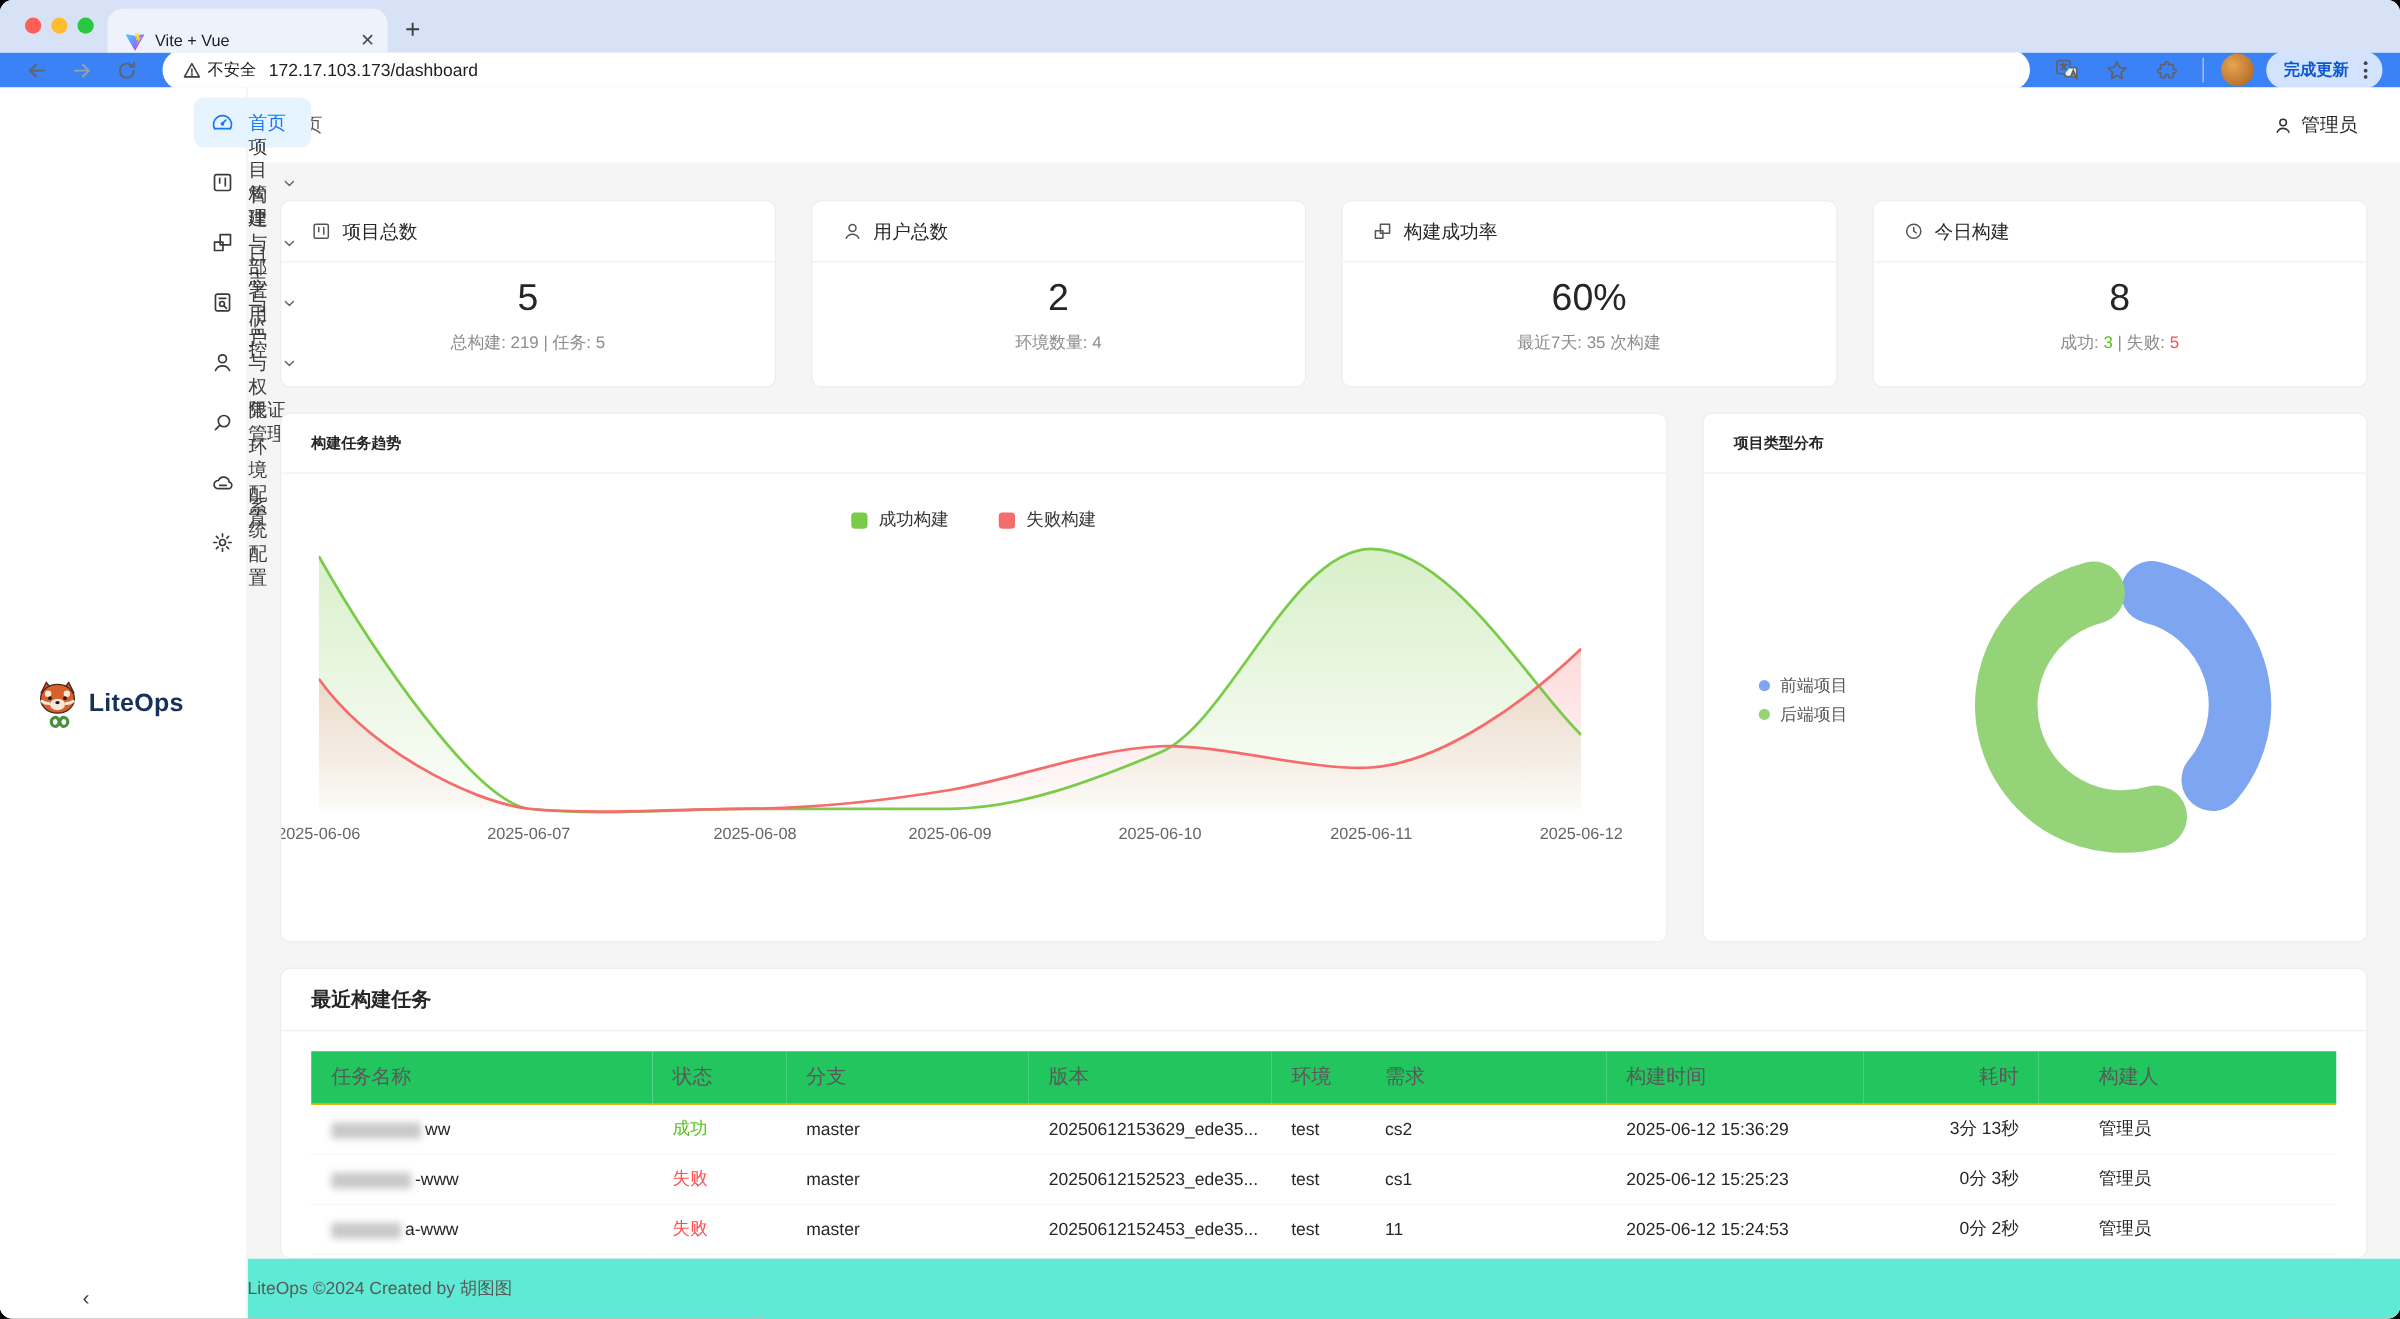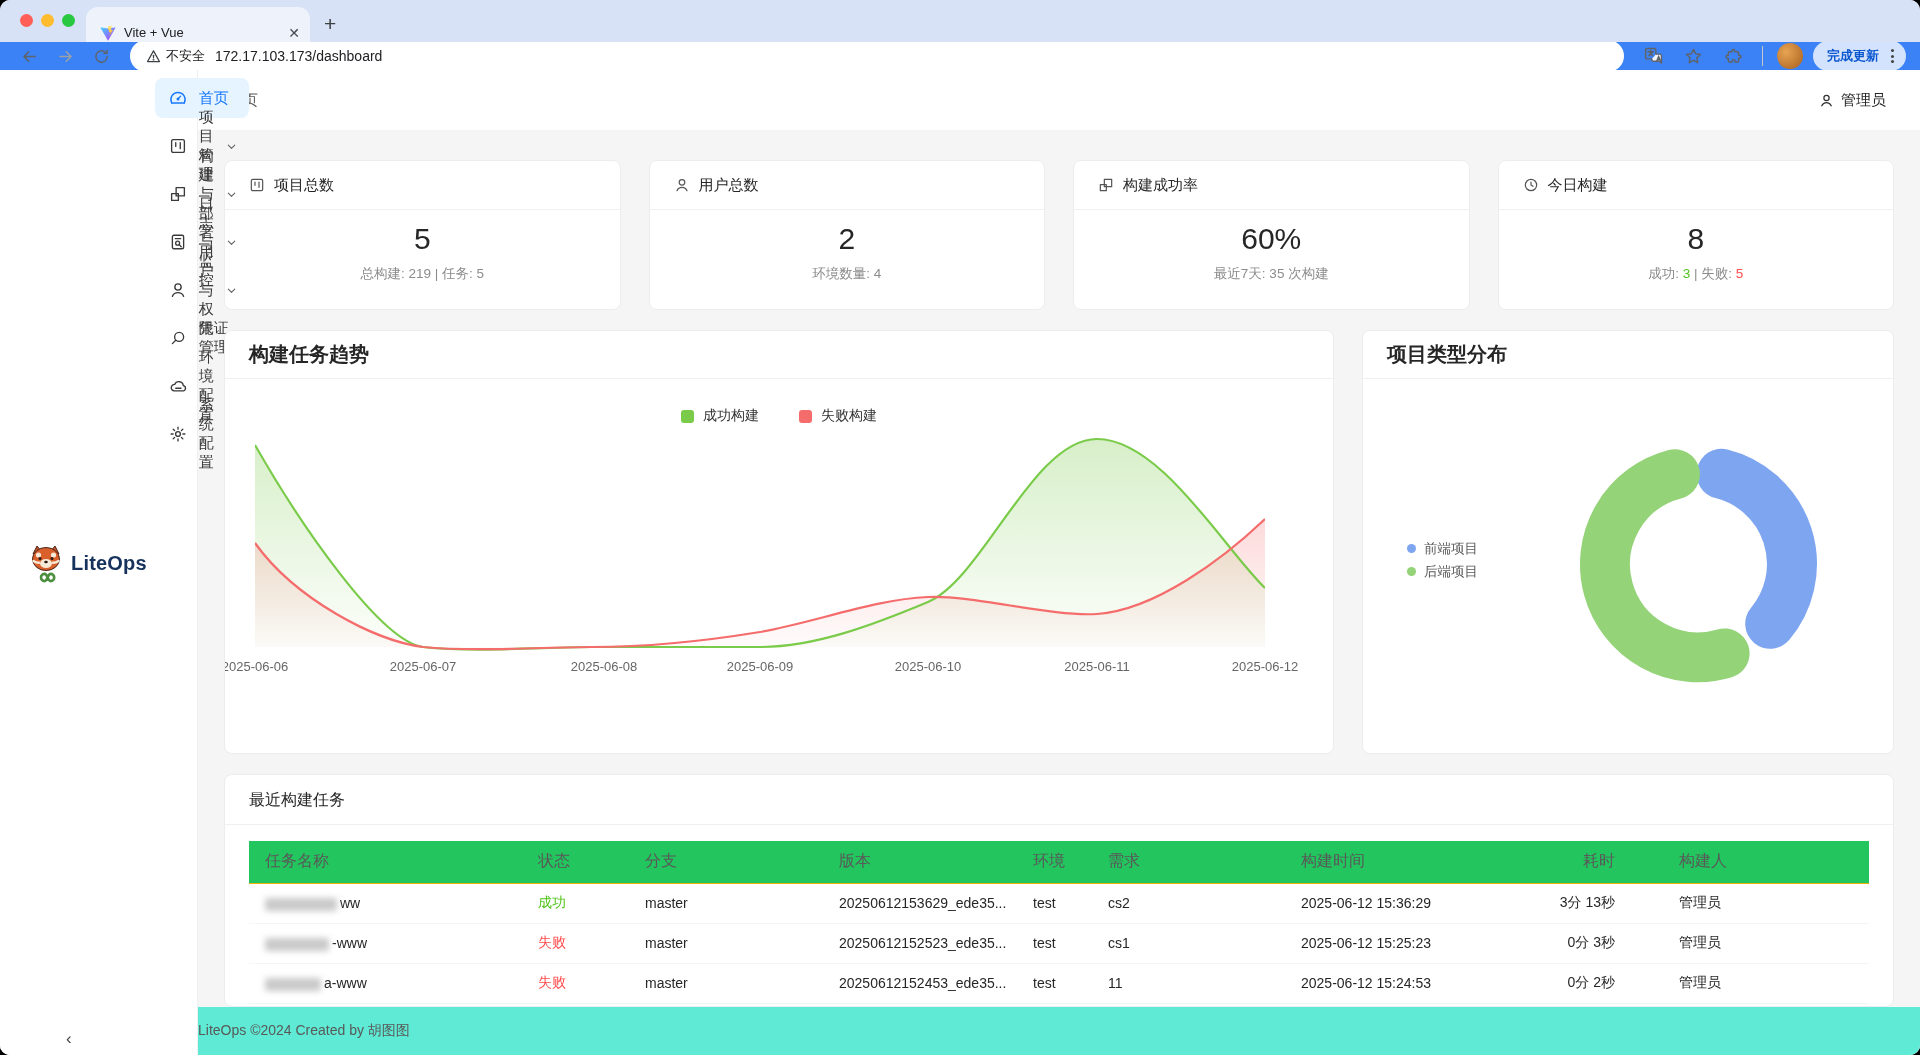--- a/index.html
+++ b/index.html
@@ -50,37 +50,37 @@
   .stats-row { display:flex; gap:28px; height:150px; flex-shrink:0; }
   .card { background:#fff; border:1px solid #ebedf0; border-radius:8px; }
   .stat-card { flex:1; display:flex; flex-direction:column; }
   .stat-head { height:49px; display:flex; align-items:center; gap:9px; padding:0 24px; border-bottom:1px solid #f0f0f0; color:#262626; font-size:15px; }
   .stat-head svg { color:#555; }
   .stat-value { text-align:center; font-size:30px; color:#262626; margin-top:12px; }
   .stat-sub { text-align:center; font-size:13.5px; color:#8c8c8c; margin-top:9px; }
   .ok-num { color:#52c41a; } .bad-num { color:#ff4d4f; }
 
   .charts-row { display:flex; gap:28px; height:424px; margin-top:20px; flex-shrink:0; }
-  .chart-head { height:48px; display:flex; align-items:center; padding:0 24px; border-bottom:1px solid #f0f0f0; font-size:20px; font-weight:700; color:#262626; }
+  .chart-head { height:48px; display:flex; align-items:center; padding:0 24px; border-bottom:1px solid #f0f0f0; font-size:12px; font-weight:700; color:#262626; }
   .trend-card { flex:1 1 1110px; position:relative; overflow:hidden; }
   .trend-legend { display:flex; justify-content:center; gap:40px; margin-top:28px; }
   .tl-item { display:flex; align-items:center; gap:9px; font-size:14px; color:#333; cursor:pointer; }
   .tl-sq { width:13px; height:13px; border-radius:3px; }
   .trend-plot { margin:4px 0 0 30px; display:block; }
   .xlabels { position:relative; height:24px; }
   .xlabels span { position:absolute; width:110px; text-align:center; font-size:13px; color:#666; }
   .dist-card { width:532px; position:relative; overflow:hidden; flex-shrink:0; }
   .dist-body { position:relative; height:375px; }
   .dist-legend { position:absolute; left:44px; top:158px; }
   .dl-item { display:flex; align-items:center; gap:8px; height:23px; font-size:13.5px; color:#595959; cursor:pointer; }
   .dl-dot { width:9px; height:9px; border-radius:50%; }
   .donut-svg { position:absolute; left:206px; top:55px; }
 
   .table-card { margin-top:20px; flex:1; overflow:hidden; display:flex; flex-direction:column; }
-  .table-title { padding:15px 24px 13px; font-size:16px; font-weight:400; color:#262626; border-bottom:1px solid #f0f0f0; }
+  .table-title { padding:15px 24px 13px; font-size:16px; font-weight:700; color:#262626; border-bottom:1px solid #f0f0f0; }
   .tbl-wrap { padding:16px 24px 0; }
   table { width:100%; border-collapse:collapse; table-layout:fixed; }
   thead th { background:#22c55e; height:42px; font-size:16px; font-weight:500; color:#595959; text-align:left; padding:0 16px; border-bottom:1px solid #eab308; }
   tbody td { height:40px; font-size:14px; color:#262626; padding:0 16px; border-bottom:1px solid #f5f5f5; white-space:nowrap; overflow:hidden; }
   th.r, td.r { text-align:right; }
   th.builder, td.builder { padding-left:48px; }
   .blurname { display:inline-block; height:13px; background:#c9c9c9; border-radius:2px; filter:blur(3px); vertical-align:middle; margin-right:3px; }
   .st-success { color:#52c41a; } .st-fail { color:#ff4d4f; }
 
   .app-footer { height:48px; background:#5eead4; display:flex; align-items:center; justify-content:flex-start; font-size:14px; color:#595959; flex-shrink:0; }

